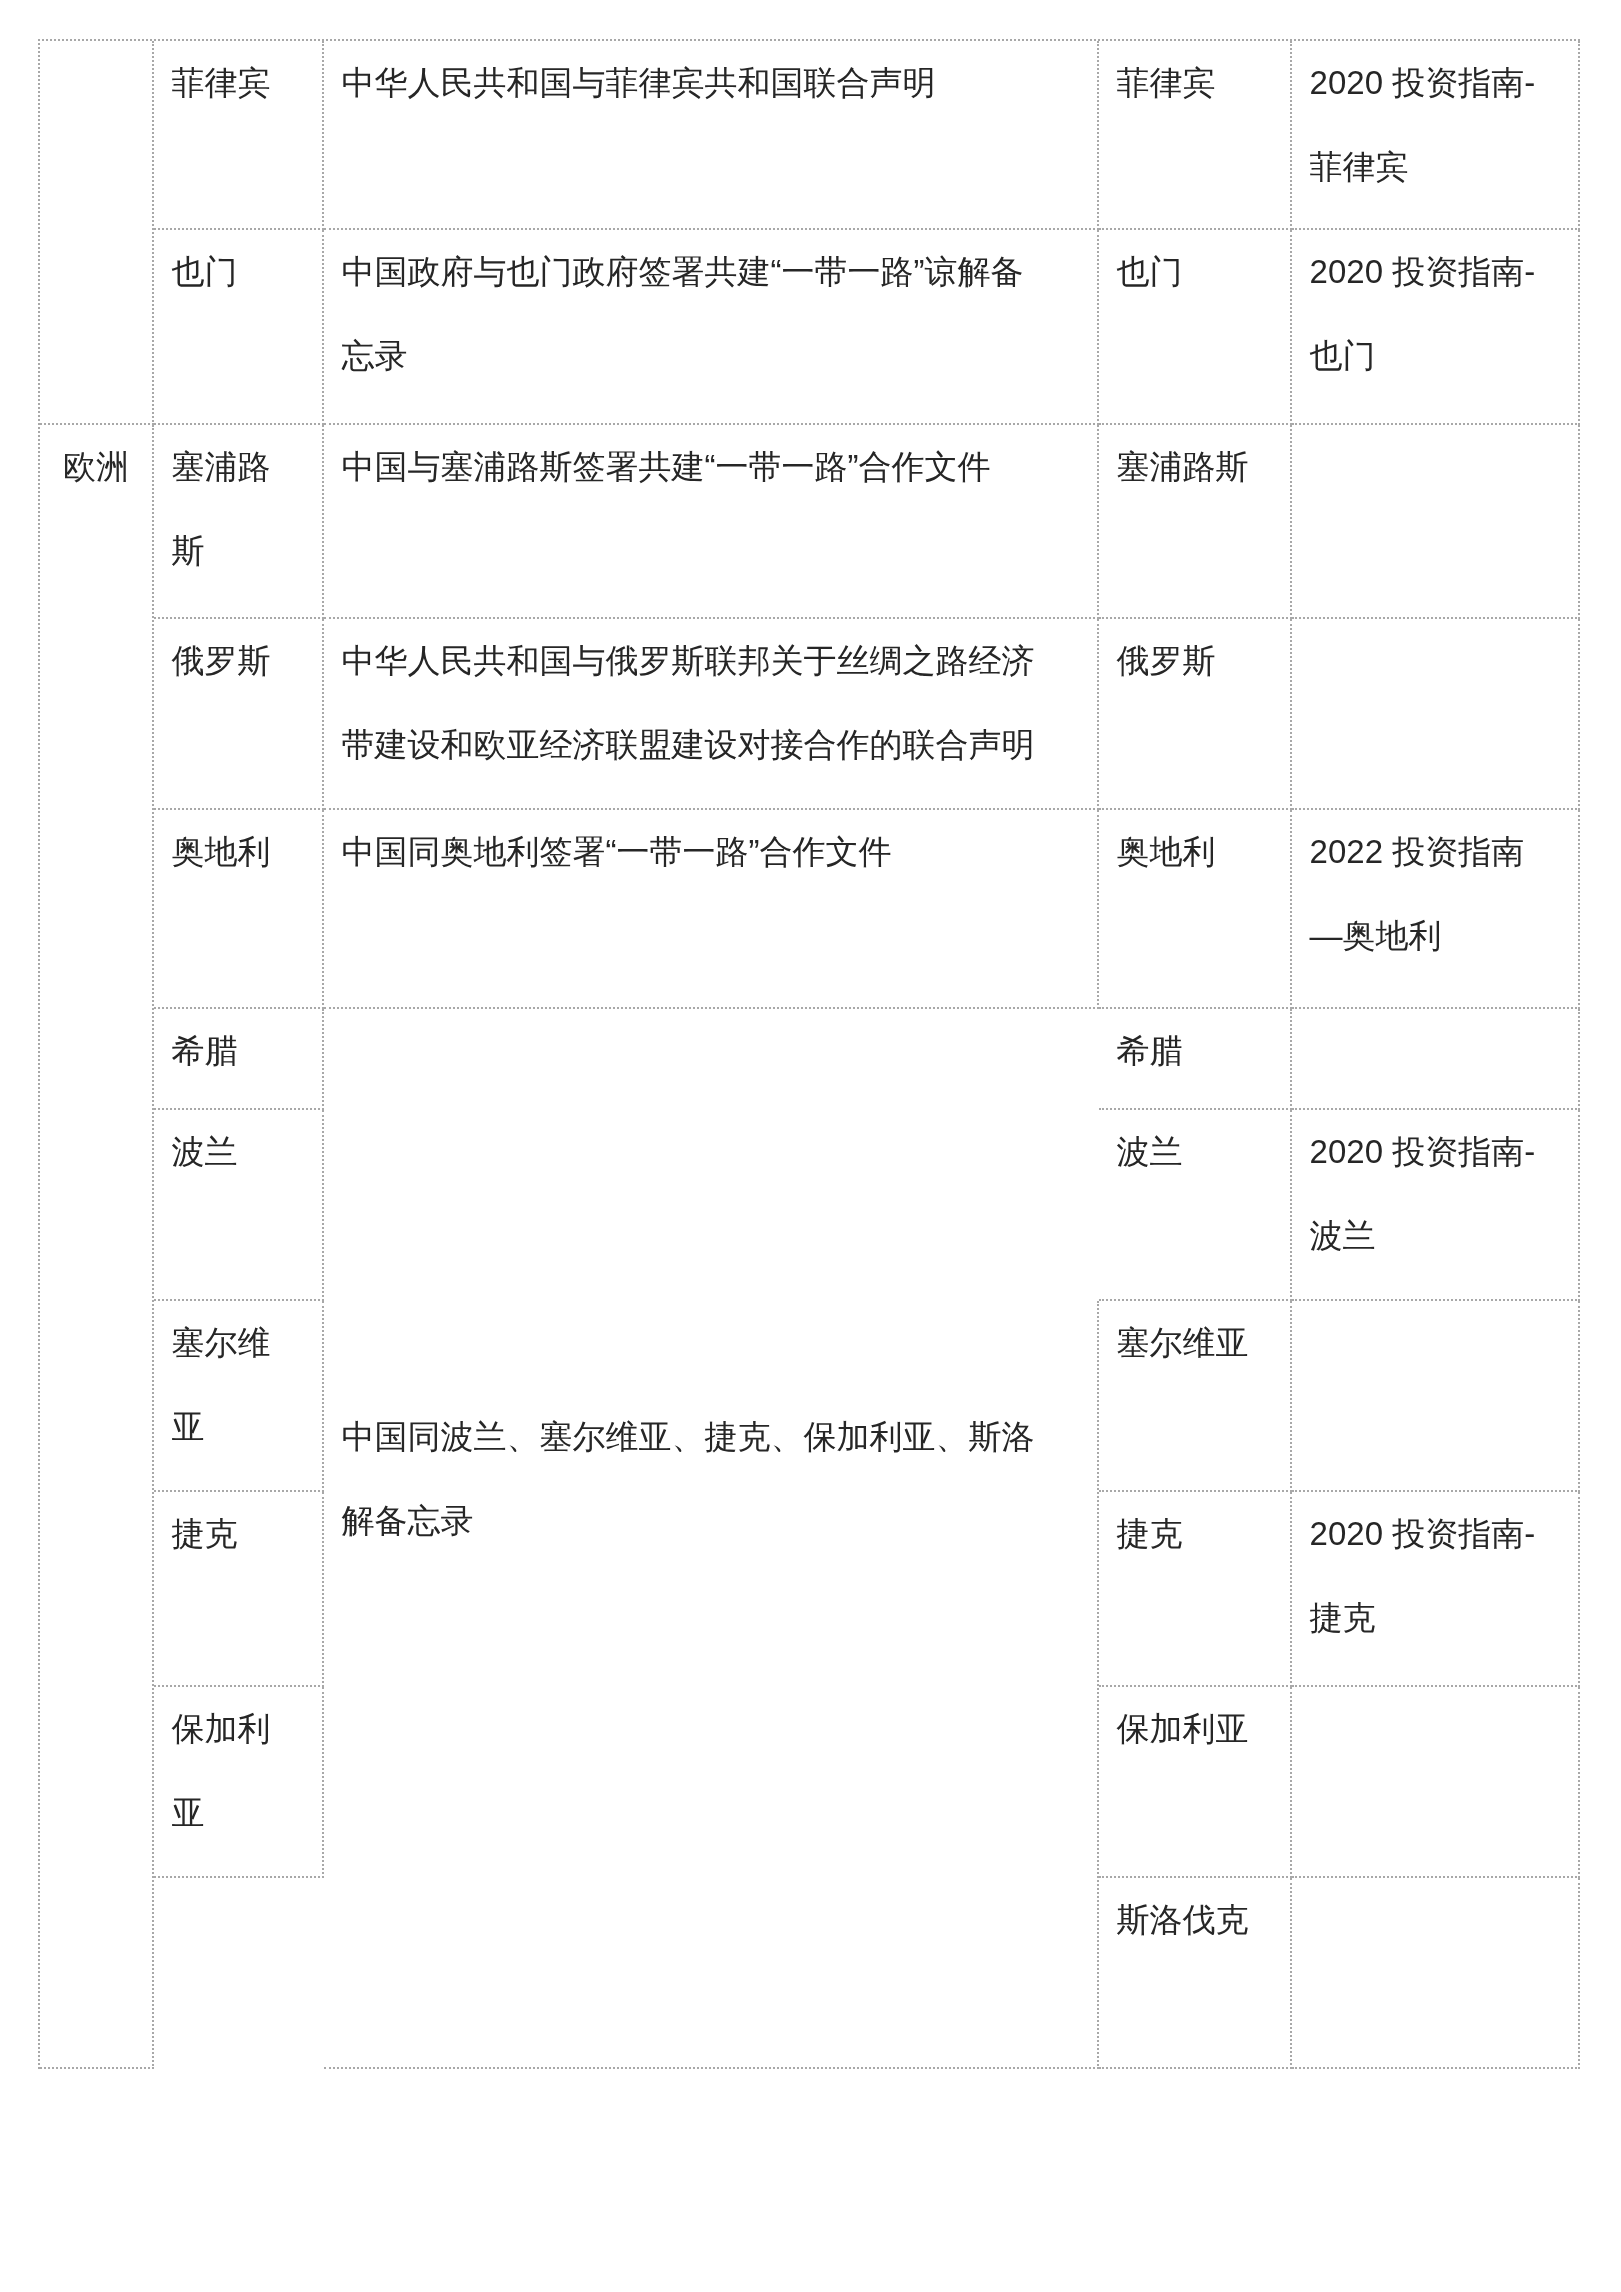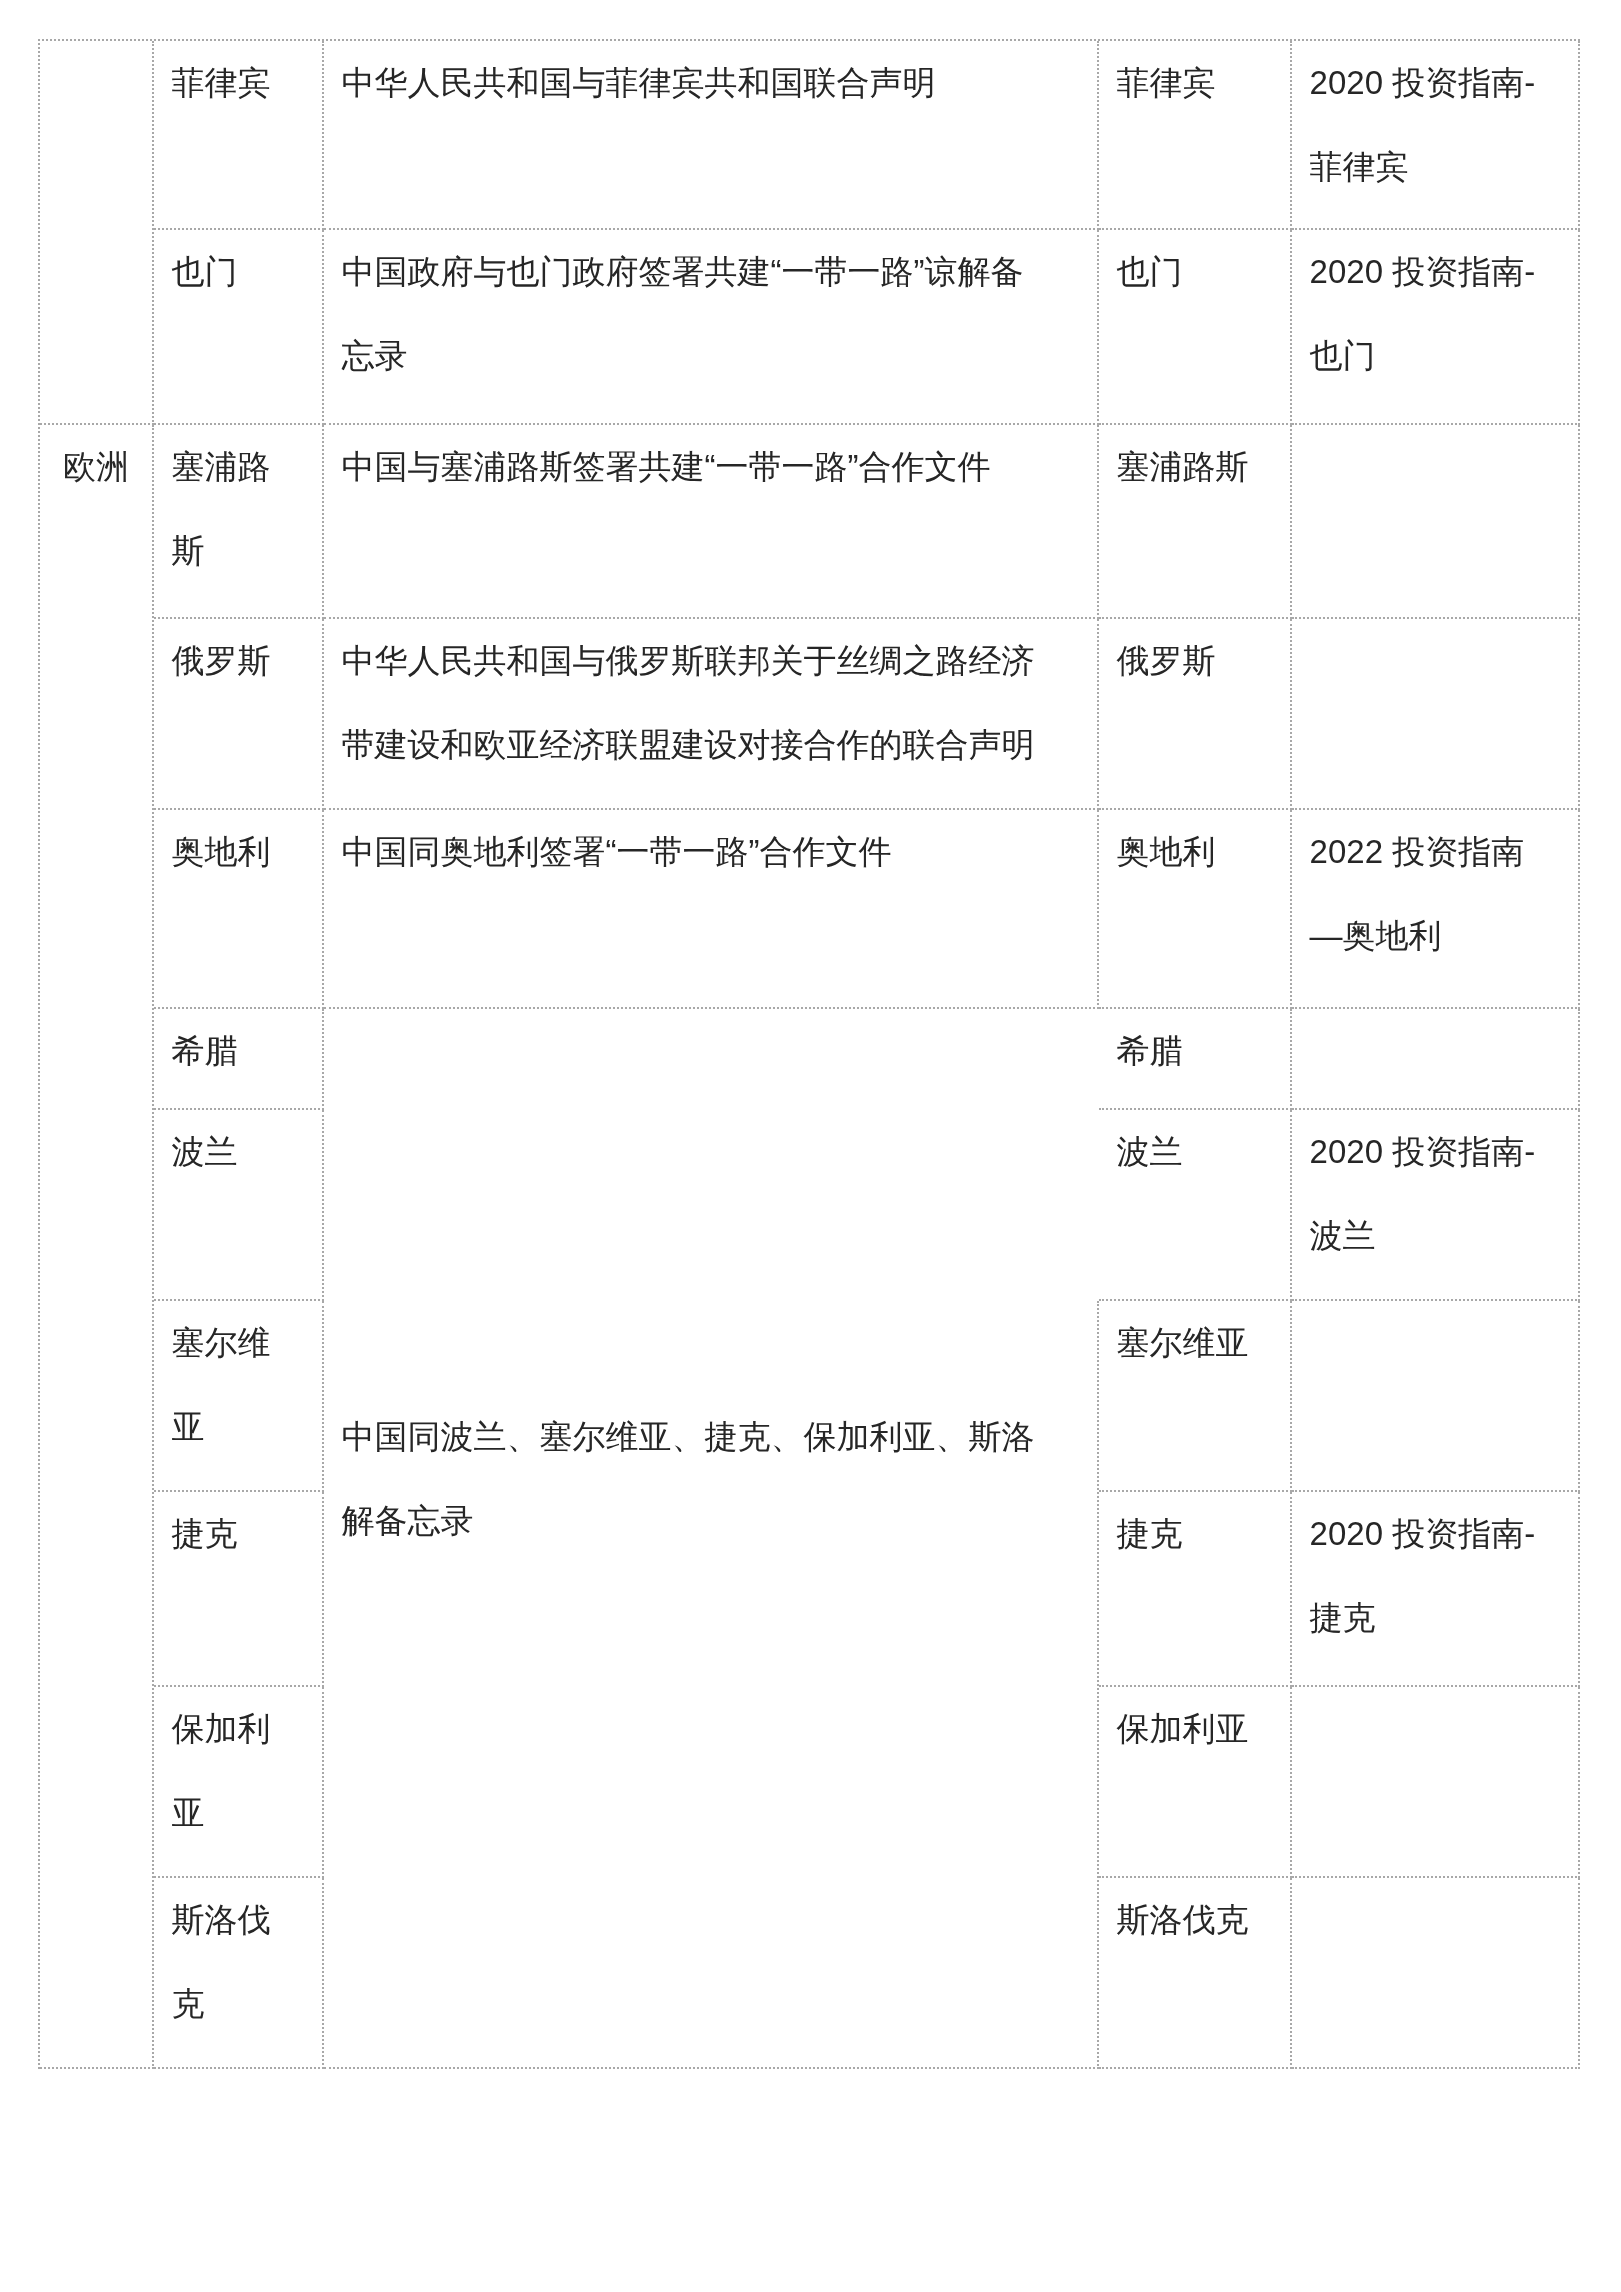--- a/index.html
+++ b/index.html
@@ -65,24 +65,20 @@
   <div class="cell" style="grid-area:8/2">
       <div class="tline">塞尔维</div>
       <div class="tline">亚</div>
     </div>
   <div class="cell" style="grid-area:9/2">
       <div class="tline">捷克</div>
     </div>
   <div class="cell" style="grid-area:10/2">
       <div class="tline">保加利</div>
       <div class="tline">亚</div>
-    </div>
-  <div class="cell" style="grid-area:11/2">
-      <div class="tline">斯洛伐</div>
-      <div class="tline">克</div>
     </div>
 
   <div class="cell c-doc" style="grid-area:1/3">
       <div class="tline">中华人民共和国与菲律宾共和国联合声明</div>
     </div>
   <div class="cell c-doc" style="grid-area:2/3">
       <div class="tline">中国政府与也门政府签署共建“一带一路”谅解备</div>
       <div class="tline">忘录</div>
     </div>
   <div class="cell c-doc" style="grid-area:3/3">

